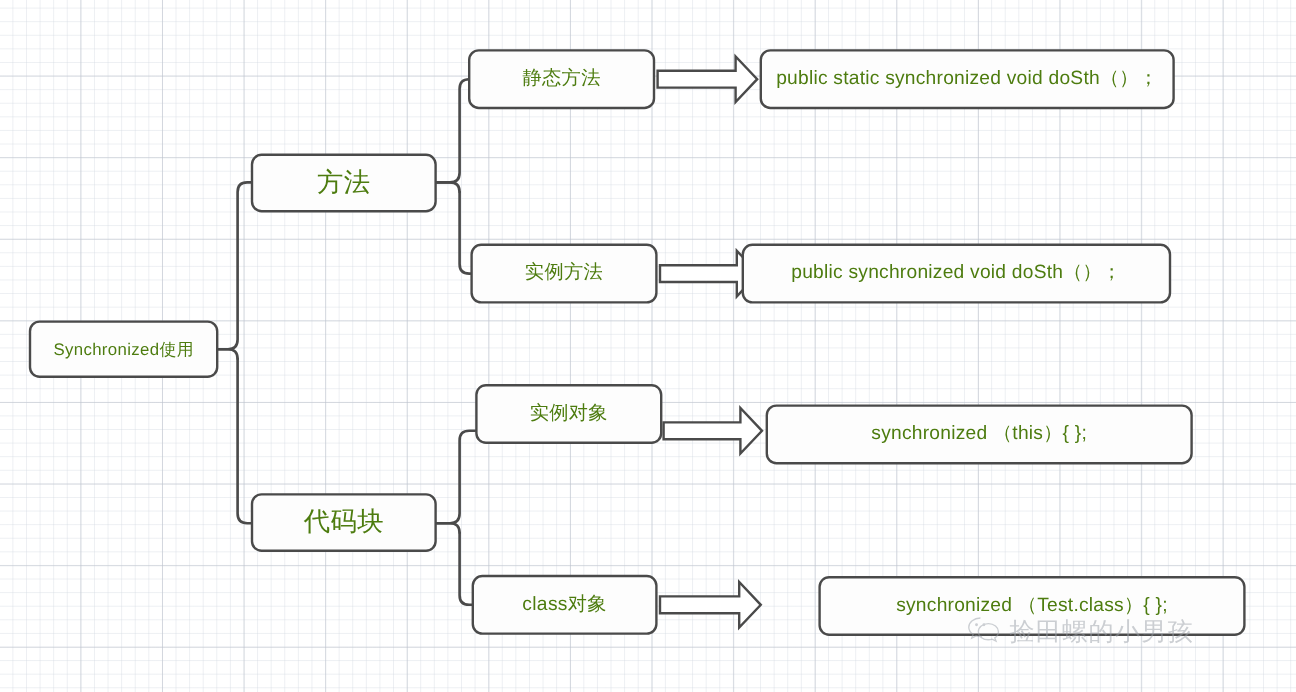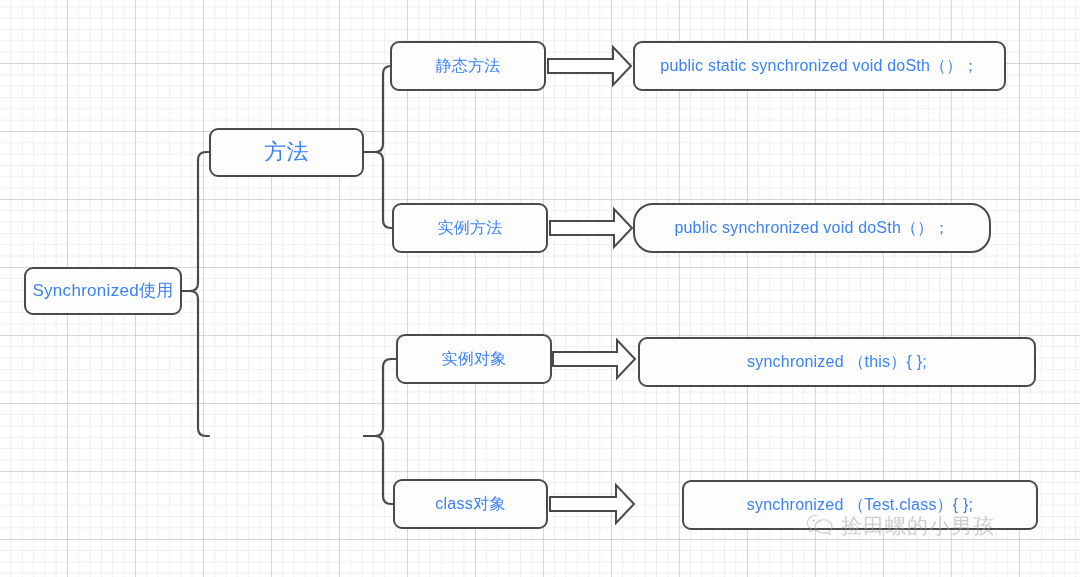--- a/index.html
+++ b/index.html
@@ -46,68 +46,68 @@
   
   .node {
     position: absolute;
     box-sizing: border-box;
     background: #fdfdfd;
     border: 2.2px solid #4a4a4a;
     border-radius: 9px;
     display: flex;
     align-items: center;
     justify-content: center;
-    color: #3b82f6;
+    color: #4d7c0f;
     letter-spacing: 0.3px;
     line-height: 1.2;
     white-space: nowrap;
     box-shadow: 0 0 0 0 rgba(0,0,0,0);
   }
 
   .node-label {
     display: block;
   }
 
   
   .n-root {
     left: 24px;
     top: 267px;
     width: 158px;
     height: 48px;
-    font-size: 17px;
+    font-size: 14px;
   }
 
   
   .n-l1 {
     width: 155px;
     height: 49px;
     font-size: 22px;
   }
   .n-method   { left: 209px; top: 128px; }
   .n-codeblk  { left: 209px; top: 411px; }
 
   
   .n-l2 {
     height: 50px;
     font-size: 16px;
   }
   .n-static-method { left: 390px; top: 41px;  width: 156px; }
   .n-inst-method   { left: 392px; top: 203px; width: 156px; }
-  .n-inst-object   { left: 396px; top: 334px; width: 156px; }
+  .n-inst-object   { left: 396px; top: 320px; width: 156px; }
   .n-class-object  { left: 393px; top: 479px; width: 155px; }
 
   
   .n-code {
     height: 50px;
     font-size: 16px;
     letter-spacing: 0.2px;
   }
-  .n-code-static { left: 633px; top: 41px;  width: 373px; }
-  .n-code-inst   { left: 633px; top: 203px; width: 358px; border-radius: 20px; }
-  .n-code-this   { left: 638px; top: 337px; width: 398px; align-items: center; }
+  .n-code-static { left: 633px; top: 41px;  width: 346px; }
+  .n-code-inst   { left: 618px; top: 203px; width: 358px; }
+  .n-code-this   { left: 638px; top: 337px; width: 356px; align-items: center; }
   .n-code-class  { left: 638px; top: 480px; width: 356px; margin-left: 44px; }
 
   
   #watermark {
     position: absolute;
     left: 806px;
     top: 512px;
     display: flex;
     align-items: flex-start;
     gap: 5px;
@@ -155,20 +155,23 @@
   </svg>
 
   <div class="node n-root">
     <span class="node-label">Synchronized使用</span>
   </div>
 
   <div class="node n-l1 n-method">
     <span class="node-label">方法</span>
   </div>
 
+  <div class="node n-l1 n-codeblk">
+    <span class="node-label">代码块</span>
+  </div>
 
   <div class="node n-l2 n-static-method">
     <span class="node-label">静态方法</span>
   </div>
 
   <div class="node n-l2 n-inst-method">
     <span class="node-label">实例方法</span>
   </div>
 
   <div class="node n-l2 n-inst-object">

